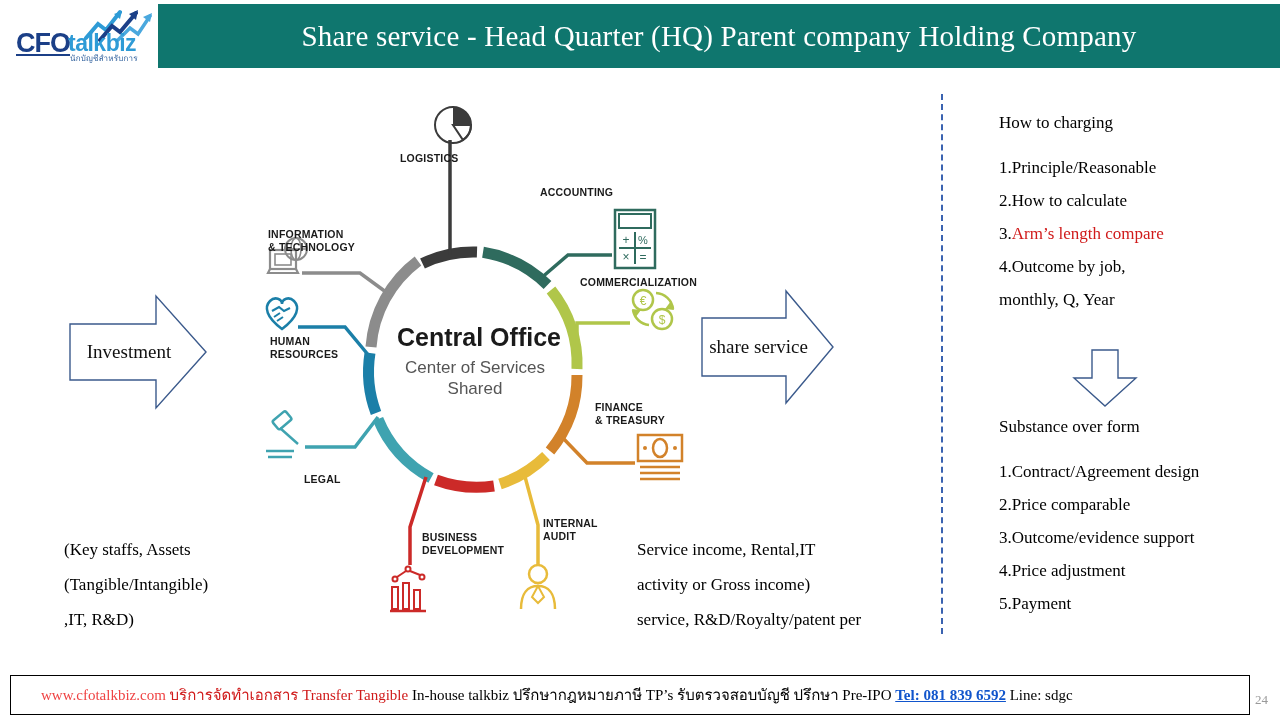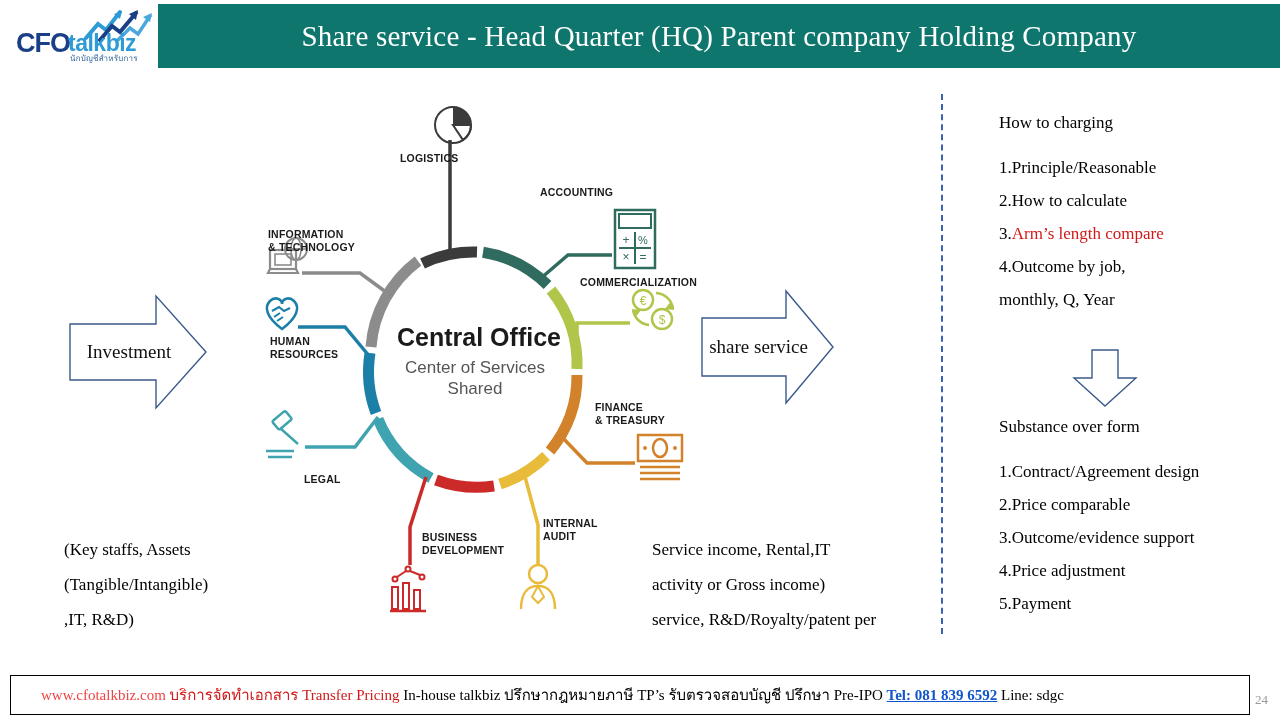--- a/index.html
+++ b/index.html
@@ -21,21 +21,21 @@
     color:#ffffff; font-size:29px; font-family:"Liberation Serif", serif;
     letter-spacing:.2px; white-space:nowrap;
   }
   #logo-box{
     position:absolute; left:6px; top:4px; width:150px; height:64px;
     background:#ffffff;
   }
   .logo-cfo{
     position:absolute; left:10px; top:24px;
     font-family:"Liberation Sans", sans-serif;
-    font-weight:bold; font-size:27px; color:#1b3f87; letter-spacing:-1px;
+    font-weight:bold; font-size:27px; color:#1b3f87; letter-spacing:-1px;text-decoration:underline;
   }
   .logo-talk{
     position:absolute; left:62px; top:26px;
     font-family:"Liberation Sans", sans-serif;
     font-weight:bold; font-size:23px; color:#2e9bd6; letter-spacing:-.5px;
   }
   .logo-thai{
     position:absolute; left:64px; top:48px;
     font-family:"Liberation Sans", sans-serif;
     font-size:8px; color:#2a5c9a; letter-spacing:.2px;
@@ -84,21 +84,21 @@
   .num{color:#000;}
   #panel-charging{top:113px;}
   #panel-substance{top:417px;}
 
   
   .caption{
     position:absolute; font-family:"Liberation Serif", serif;
     font-size:17px; color:#000; line-height:35px;
   }
   #caption-left{left:64px; top:532px; width:300px;}
-  #caption-right{left:637px; top:532px; width:280px;margin-left:15px;}
+  #caption-right{left:637px; top:532px; width:280px;}
 
   
   #footer{
     position:absolute; left:10px; top:675px; width:1240px; height:40px;
     border:1px solid #000; box-sizing:border-box; background:#fff;
     display:flex; align-items:center;
   }
   #footer-text{
     font-size:15px; white-space:nowrap; padding-left:30px;
     font-family:"Liberation Serif", serif;
@@ -334,20 +334,20 @@
 <div id="caption-right" class="caption">
   <div>Service income, Rental,IT</div>
   <div>activity or Gross income)</div>
   <div>service, R&amp;D/Royalty/patent per</div>
 </div>
 
 <div id="footer">
   <div id="footer-text">
     <span class="url">www.cfotalkbiz.com</span>
     <span class="red">บริการจัดทำเอกสาร</span>
-    <span class="red">Transfer Pricing</span>
+    <span class="red">Transfer Tangible</span>
     <span>In-house talkbiz</span>
     <span>ปรึกษากฎหมายภาษี TP’s รับตรวจสอบบัญชี  ปรึกษา Pre-IPO</span>
     <span class="tel">Tel: 081 839 6592</span>
     <span>Line: sdgc</span>
   </div>
 </div>
 <div id="page-num">24</div>
 
 </body></html>

